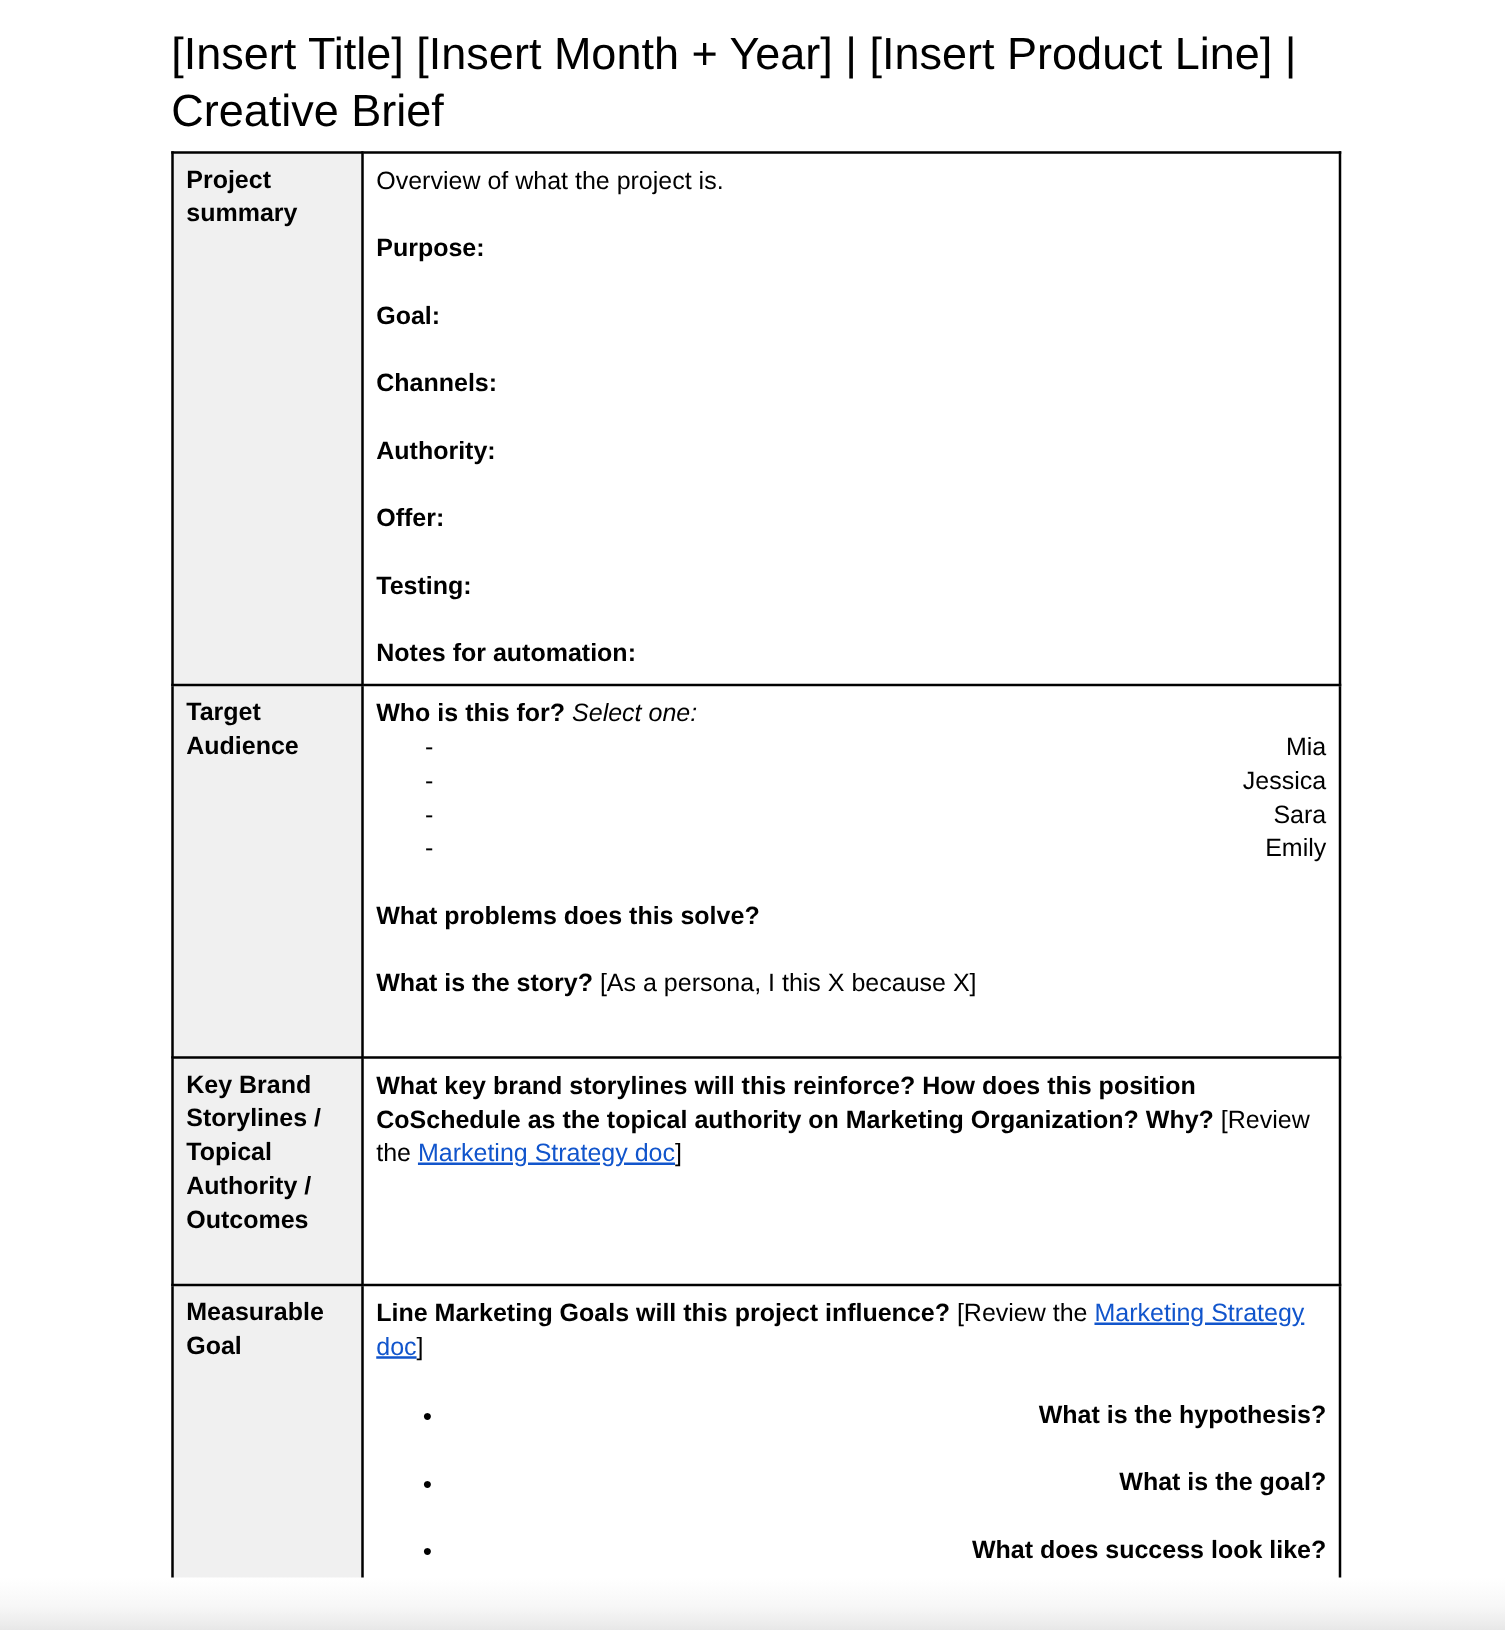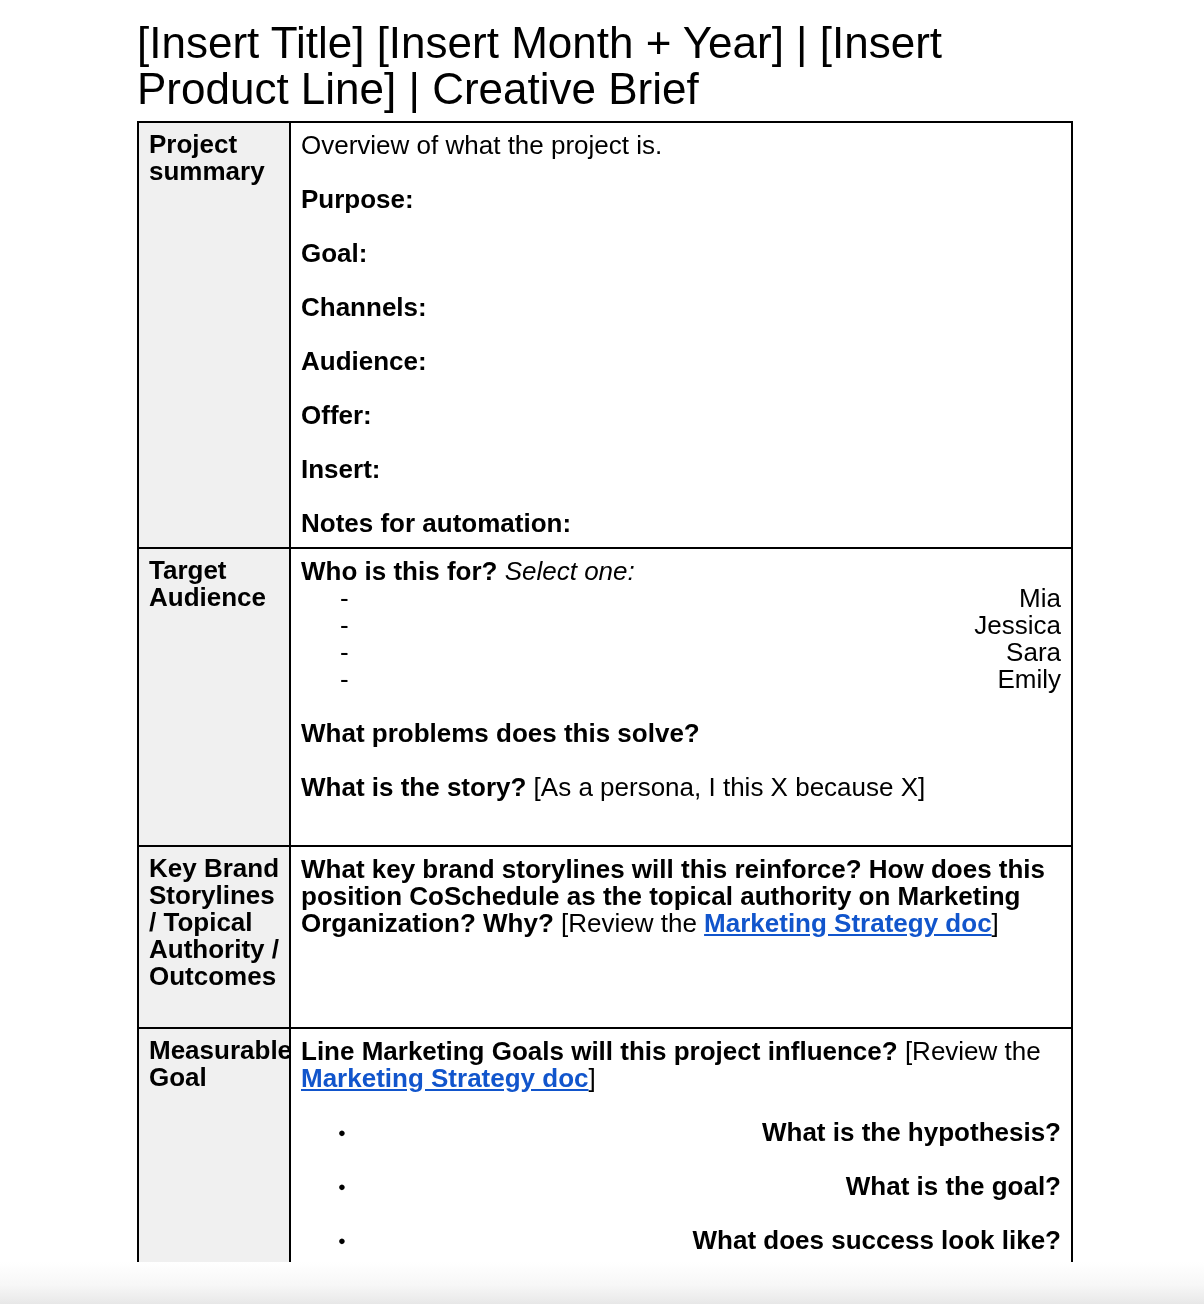--- a/index.html
+++ b/index.html
@@ -10,35 +10,35 @@
     height: 1304px;
     background: #ffffff;
     font-family: "Liberation Sans", sans-serif;
     color: #000000;
     overflow: hidden;
   }
   .doc-content {
     padding: 20px 131px 0 137px;
   }
   .doc-title {
-    font-size: 44px;
+    font-size: 36px;
     font-weight: 400;
     line-height: 46px;
     max-width: 936px;
     margin-bottom: 9px;
   }
   table.brief-table {
     width: 936px;
     border-collapse: collapse;
     table-layout: fixed;
   }
   table.brief-table td {
     border: 2px solid var(--border-color, #000000);
     vertical-align: top;
-    font-size: 26px;
+    font-size: 20px;
     line-height: 27px;
   }
   td.cell-header {
     width: 152px;
     background: var(--header-cell-bg, #f0f0f0);
     font-weight: 700;
     padding: 8px 9px 8px 10px;
   }
   td.cell-content {
     padding: 9px 10px 8px 10px;
@@ -73,21 +73,20 @@
     left: 37px;
     font-size: 13px;
     font-weight: 400;
   }
   ul.dash-list.gap-after { margin-bottom: 27px; }
 
   a.doc-link {
     color: var(--link-color, #1155cc);
     text-decoration: underline;
     cursor: pointer;
-    font-weight: bold;
   }
   .page-fade {
     position: absolute;
     left: 0;
     bottom: 0;
     width: 100%;
     height: 42px;
     background: linear-gradient(180deg, #ffffff 0%, #f7f7f7 55%, #ececec 88%, #e7e7e7 100%);
     pointer-events: none;
   }
@@ -103,23 +102,23 @@
     <table class="brief-table">
       <tbody>
 
         <tr class="row-summary">
           <td class="cell-header">Project summary</td>
           <td class="cell-content">
             <p class="gap-after">Overview of what the project is.</p>
             <p class="bold gap-after">Purpose:</p>
             <p class="bold gap-after">Goal:</p>
             <p class="bold gap-after">Channels:</p>
-            <p class="bold gap-after">Audience:</p>
+            <p class="bold gap-after">Authority:</p>
             <p class="bold gap-after">Offer:</p>
-            <p class="bold gap-after">Insert:</p>
+            <p class="bold gap-after">Testing:</p>
             <p class="bold">Notes for automation:</p>
           </td>
         </tr>
 
         <tr class="row-audience">
           <td class="cell-header">Target Audience</td>
           <td class="cell-content">
             <p><b>Who is this for?</b> <i class="select-one">Select one:</i></p>
             <ul class="dash-list gap-after">
               <li>Mia</li>

